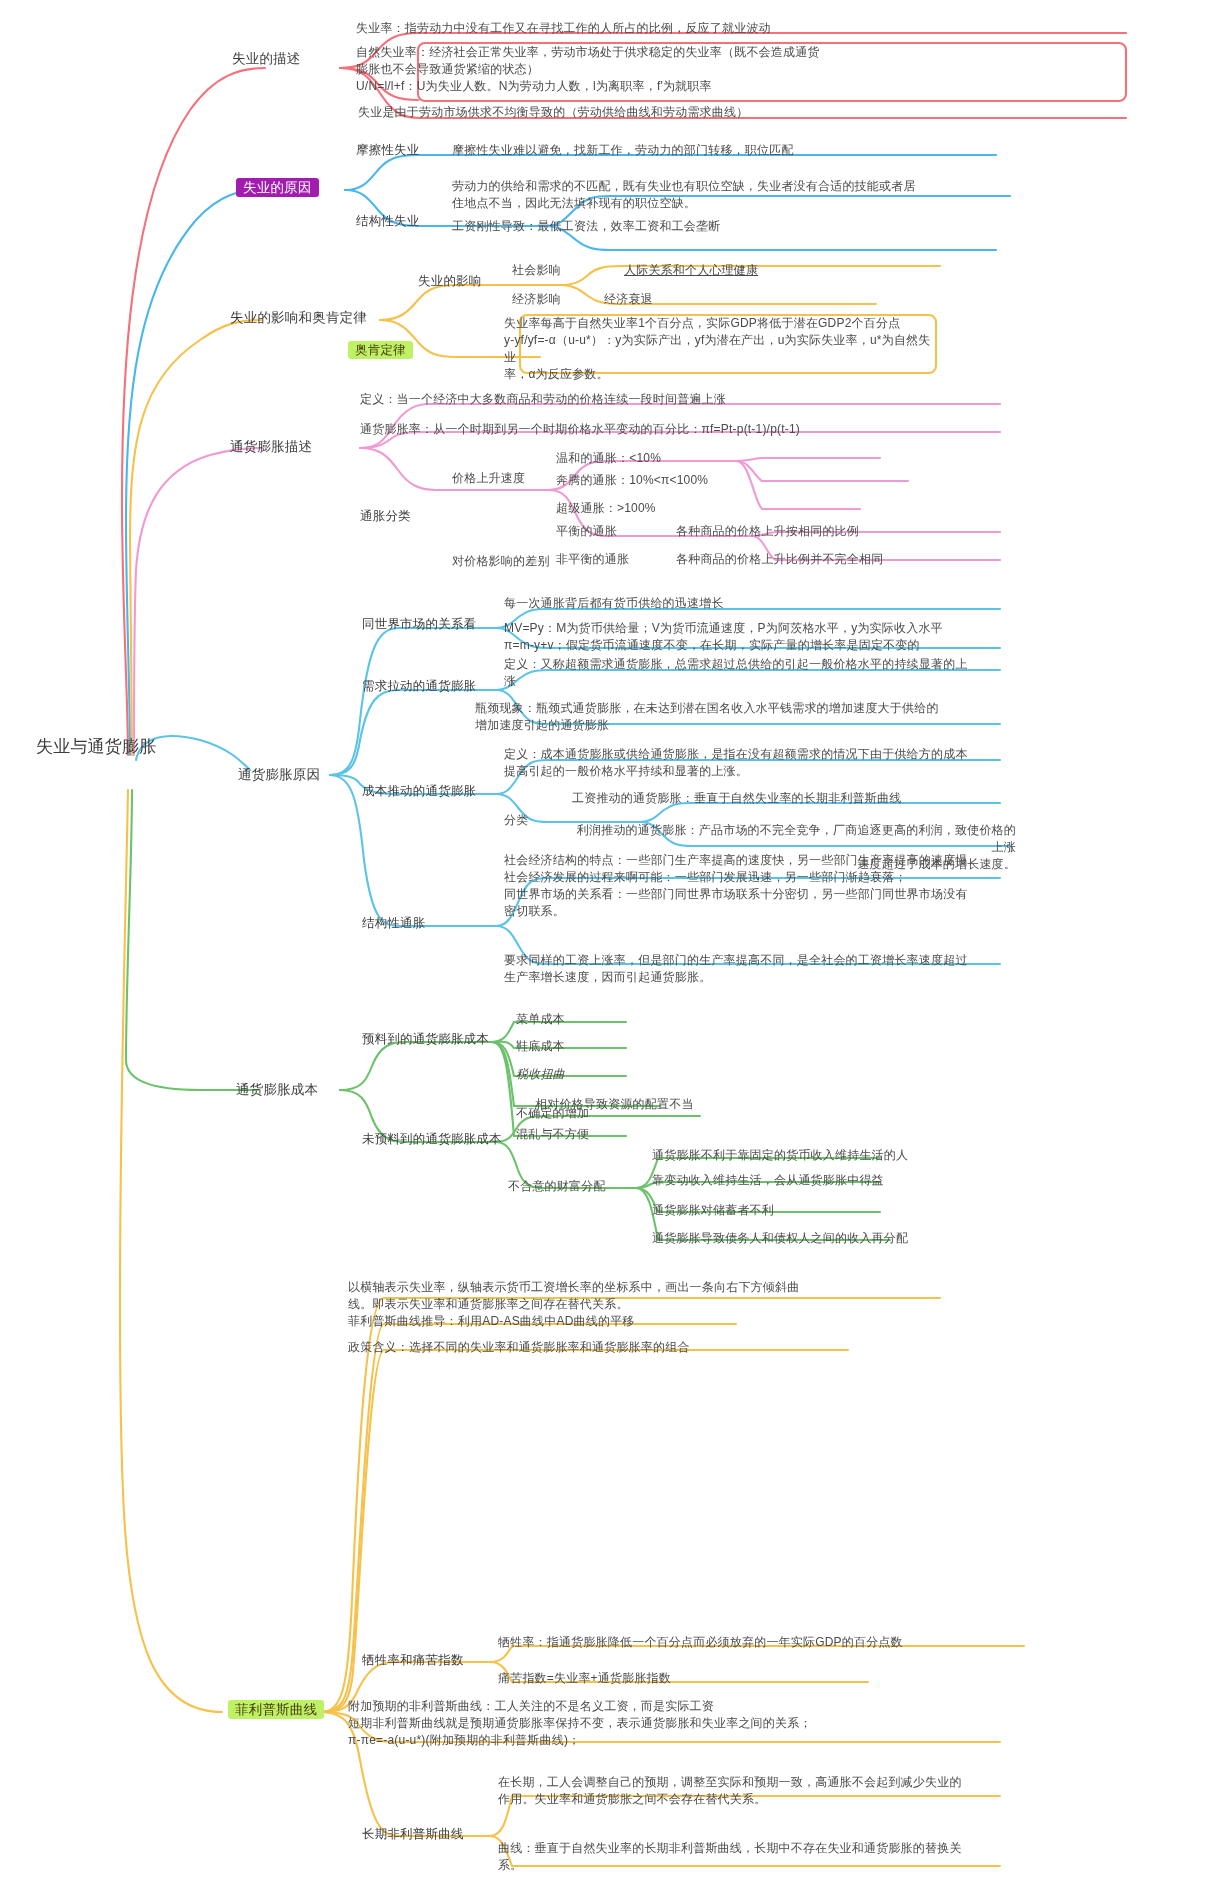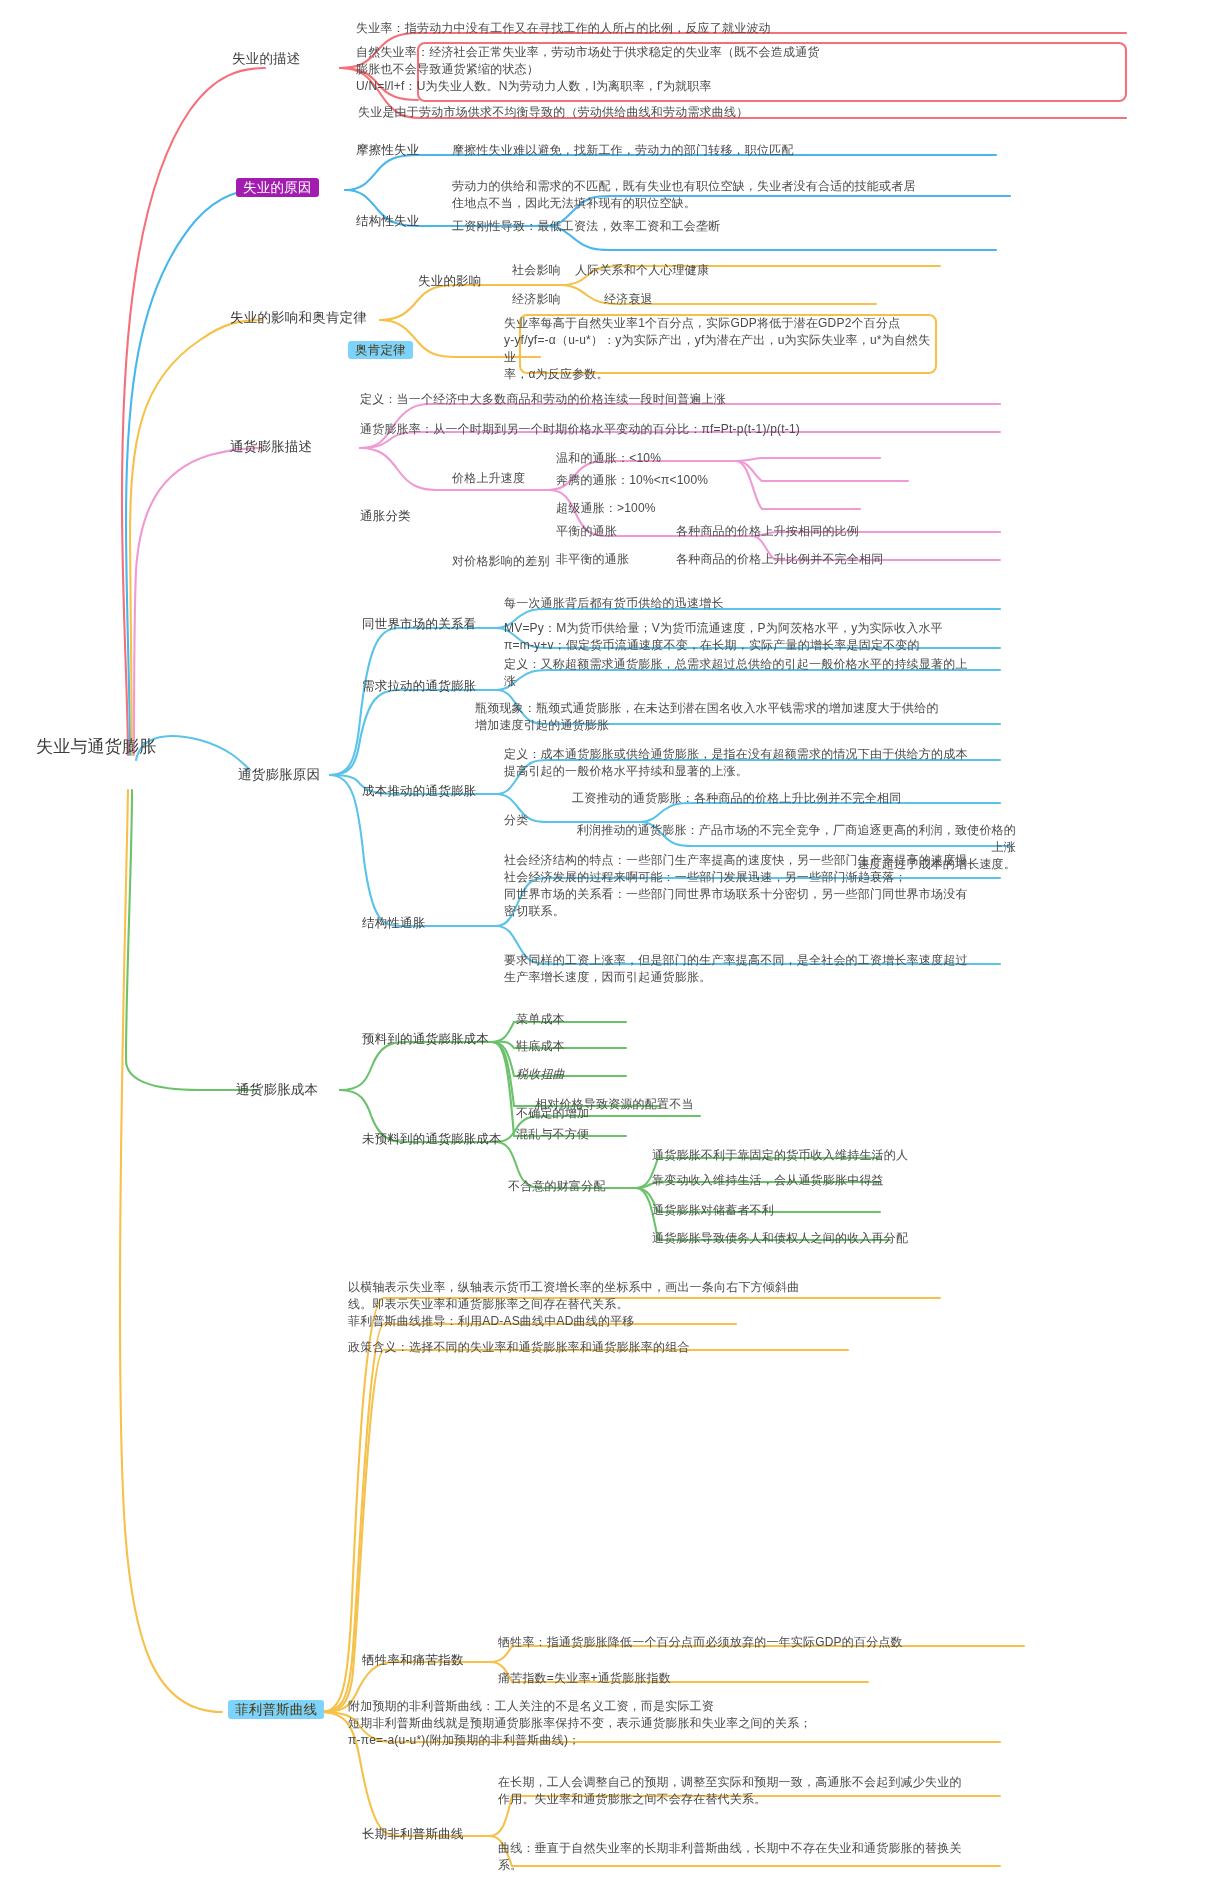--- a/index.html
+++ b/index.html
@@ -3,21 +3,21 @@
 <meta charset="utf-8">
 <style>
   html,body{margin:0;padding:0;background:#fff;}
   body{width:1225px;height:1901px;position:relative;font-family:"Liberation Sans","DejaVu Sans",sans-serif;color:#3c3c3c;overflow:hidden;}
   #canvas{position:absolute;inset:0;width:1225px;height:1901px;}
   svg.links{position:absolute;left:0;top:0;width:1225px;height:1901px;pointer-events:none;}
   .node{position:absolute;font-size:12.5px;line-height:1.42;white-space:pre-line;letter-spacing:.2px;}
   .root{font-size:17px;color:#3c3c3c;}
   .hl{padding:2px 7px;border-radius:3px;color:#fff;}
   .hl.blue{background:#a21caf;}
-  .hl.amber{background:#7dd3fc;color:#4a3a10;}
+  .hl.amber{background:#bef264;color:#4a3a10;}
   .lvl1{font-size:13.5px;}
   .lvl2{font-size:12.5px;}
   .leaf{font-size:12px;color:#4a4a4a;}
 </style>
 </head>
 <body>
 
 <div id="canvas">
 
   <svg class="links" viewBox="0 0 1225 1901">
@@ -160,21 +160,21 @@
   <div class="node lvl2" style="left:356px;top:142px;">摩擦性失业</div>
   <div class="node leaf" style="left:452px;top:142px;width:560px;">摩擦性失业难以避免，找新工作，劳动力的部门转移，职位匹配</div>
   <div class="node lvl2" style="left:356px;top:213px;">结构性失业</div>
   <div class="node leaf" style="left:452px;top:178px;width:568px;">劳动力的供给和需求的不匹配，既有失业也有职位空缺，失业者没有合适的技能或者居
 住地点不当，因此无法填补现有的职位空缺。</div>
   <div class="node leaf" style="left:452px;top:218px;width:560px;">工资刚性导致：最低工资法，效率工资和工会垄断</div>
 
   <div class="node lvl1" style="left:230px;top:308px;">失业的影响和奥肯定律</div>
   <div class="node lvl2" style="left:418px;top:273px;">失业的影响</div>
   <div class="node leaf" style="left:512px;top:262px;">社会影响</div>
-  <div class="node leaf" style="left:575px;top:262px;">人际关系和个人心理健康</div>
+  <div class="node leaf" style="left:624px;top:262px;text-decoration:underline;">人际关系和个人心理健康</div>
   <div class="node leaf" style="left:512px;top:291px;">经济影响</div>
   <div class="node leaf" style="left:604px;top:291px;">经济衰退</div>
   <div class="node lvl2" style="left:348px;top:342px;"><span class="hl amber">奥肯定律</span></div>
   <div class="node leaf" style="left:504px;top:315px;width:432px;">失业率每高于自然失业率1个百分点，实际GDP将低于潜在GDP2个百分点
 y-yf/yf=-α（u-u*）：y为实际产出，yf为潜在产出，u为实际失业率，u*为自然失业
 率，α为反应参数。</div>
 
   <div class="node lvl1" style="left:230px;top:437px;">通货膨胀描述</div>
   <div class="node leaf" style="left:360px;top:391px;width:640px;">定义：当一个经济中大多数商品和劳动的价格连续一段时间普遍上涨</div>
   <div class="node leaf" style="left:360px;top:421px;width:640px;">通货膨胀率：从一个时期到另一个时期价格水平变动的百分比：πf=Pt-p(t-1)/p(t-1)</div>
@@ -196,21 +196,21 @@
 π=m-y+v；假定货币流通速度不变，在长期，实际产量的增长率是固定不变的</div>
   <div class="node lvl2" style="left:362px;top:678px;">需求拉动的通货膨胀</div>
   <div class="node leaf" style="left:504px;top:656px;width:506px;">定义：又称超额需求通货膨胀，总需求超过总供给的引起一般价格水平的持续显著的上
 涨</div>
   <div class="node leaf" style="left:475px;top:700px;width:506px;">瓶颈现象：瓶颈式通货膨胀，在未达到潜在国名收入水平钱需求的增加速度大于供给的
 增加速度引起的通货膨胀</div>
   <div class="node lvl2" style="left:362px;top:783px;">成本推动的通货膨胀</div>
   <div class="node leaf" style="left:504px;top:746px;width:506px;">定义：成本通货膨胀或供给通货膨胀，是指在没有超额需求的情况下由于供给方的成本
 提高引起的一般价格水平持续和显著的上涨。</div>
   <div class="node leaf" style="left:504px;top:812px;">分类</div>
-  <div class="node leaf" style="left:572px;top:790px;width:440px;">工资推动的通货膨胀：各种商品的价格上升比例并不完全相同</div>
+  <div class="node leaf" style="left:572px;top:790px;width:440px;">工资推动的通货膨胀：垂直于自然失业率的长期非利普斯曲线</div>
   <div class="node leaf" style="left:572px;top:822px;width:444px;text-align:right;">利润推动的通货膨胀：产品市场的不完全竞争，厂商追逐更高的利润，致使价格的上涨
 速度超过了成本的增长速度。</div>
   <div class="node lvl2" style="left:362px;top:915px;">结构性通胀</div>
   <div class="node leaf" style="left:504px;top:852px;width:500px;">社会经济结构的特点：一些部门生产率提高的速度快，另一些部门生产率提高的速度慢
 社会经济发展的过程来啊可能：一些部门发展迅速，另一些部门渐趋衰落；
 同世界市场的关系看：一些部门同世界市场联系十分密切，另一些部门同世界市场没有
 密切联系。</div>
   <div class="node leaf" style="left:504px;top:952px;width:500px;">要求同样的工资上涨率，但是部门的生产率提高不同，是全社会的工资增长率速度超过
 生产率增长速度，因而引起通货膨胀。</div>
 

